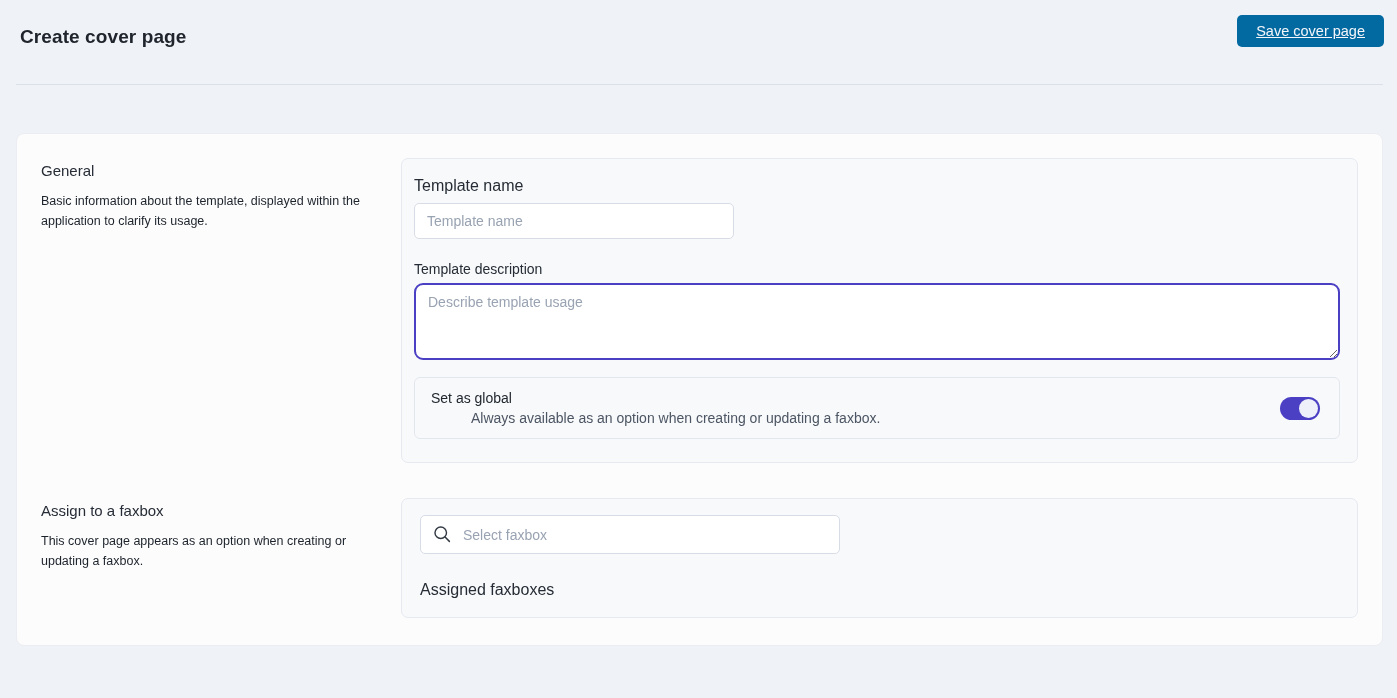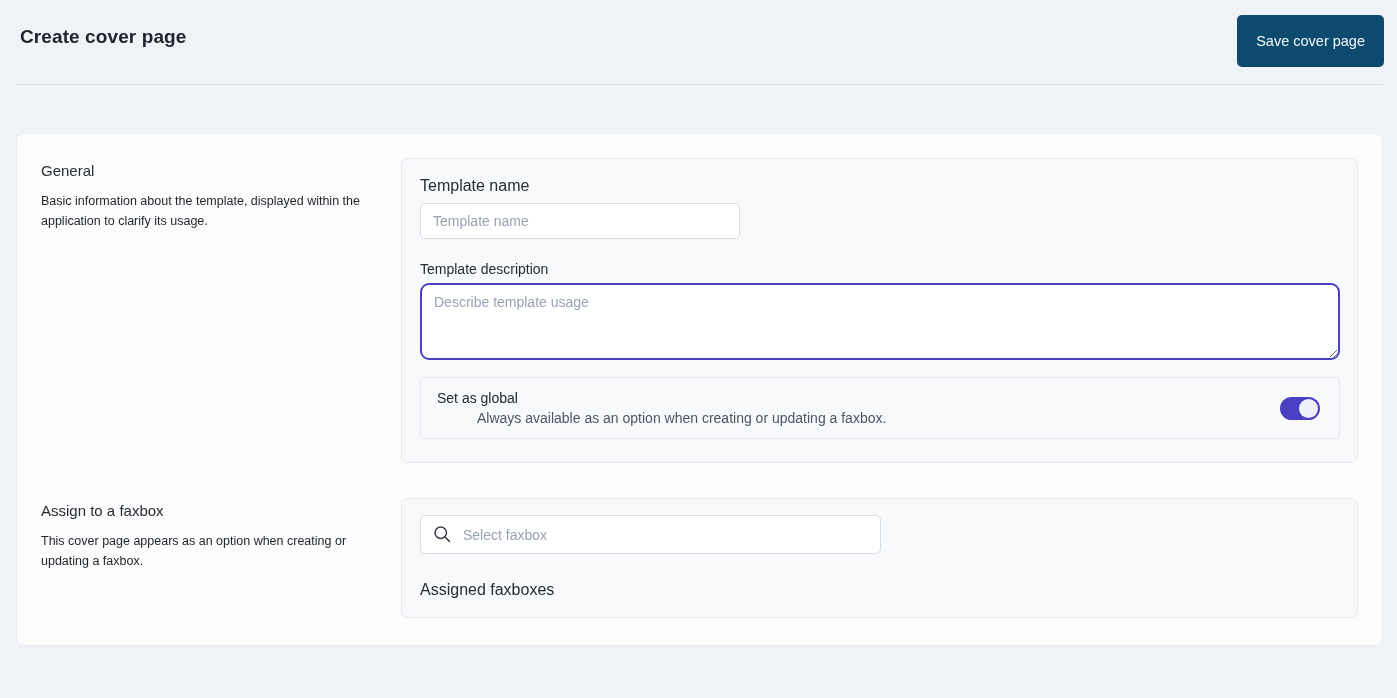--- a/index.html
+++ b/index.html
@@ -18,29 +18,30 @@
   }
   .page-title {
     font-size: 19px;
     font-weight: bold;
     color: #20252d;
     letter-spacing: 0.1px;
   }
   .save-btn {
     position: absolute;
     top: 15px; right: 13px;
-    height: 52px;
+    height: 32px;
     padding: 0 19px;
-    background: #0c4a6e;
+    background: #0369a1;
     color: #f4f6fa;
     border: none;
     border-radius: 5px;
     font-size: 14.5px;
     font-family: "Liberation Sans", sans-serif;
     cursor: not-allowed;
+    text-decoration: underline;
   }
   .header-divider {
     position: absolute;
     left: 16px; right: 14px; bottom: 0;
     border-top: 1px solid #dbdfe8;
   }
 
   
   .card {
     margin: 48px 14px 0 16px;
@@ -68,21 +69,21 @@
     line-height: 20px;
     color: #1d232b;
   }
 
   .panel {
     flex: 1;
     background: #f8f9fb;
     border: 1px solid #e6e9ef;
     border-radius: 7px;
   }
-  .panel-general { padding: 18px 17px 23px 18px; }
+  .panel-general { padding: 18px 17px 23px 12px; }
   .panel-faxbox  { padding: 16px 18px 18px 18px; }
 
   .field-heading {
     font-size: 16px;
     color: #262c35;
     margin-bottom: 8px;
   }
   .text-input {
     display: block;
     width: 320px;
@@ -154,21 +155,21 @@
     top: 2px; left: 2px;
     width: 19px; height: 19px;
     border-radius: 50%;
     background: #eef1fa;
     transition: left .15s;
   }
   .toggle.on { background: #4b40c4; }
   .toggle.on .knob { left: 19px; }
 
   
-  .search-wrap { position: relative; width: 461px; border-radius: 6px; }
+  .search-wrap { position: relative; width: 420px; border-radius: 6px; }
   .search-input {
     display: block;
     width: 100%;
     height: 39px;
     padding: 0 12px 0 42px;
     background: #ffffff;
     border: 1px solid #d8dde5;
     border-radius: 5px;
     font-size: 14px;
     color: #2a3039;

